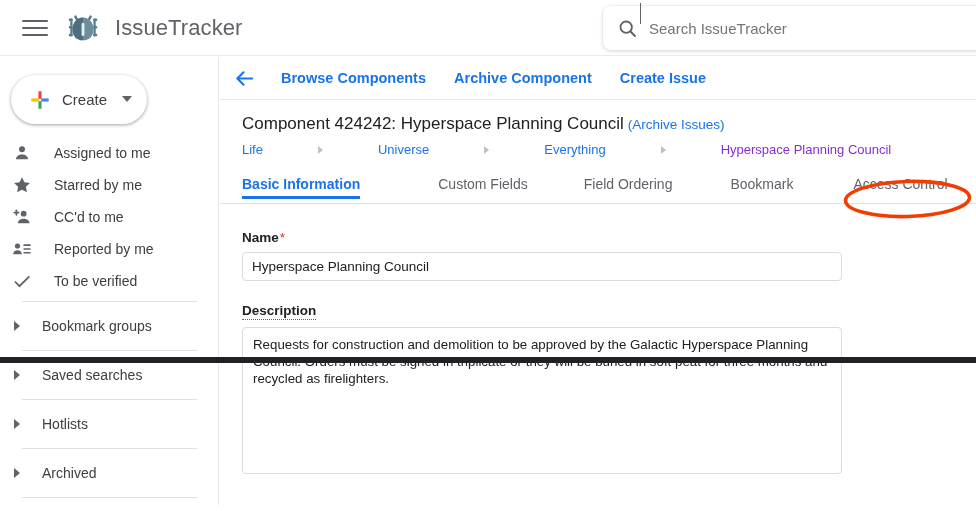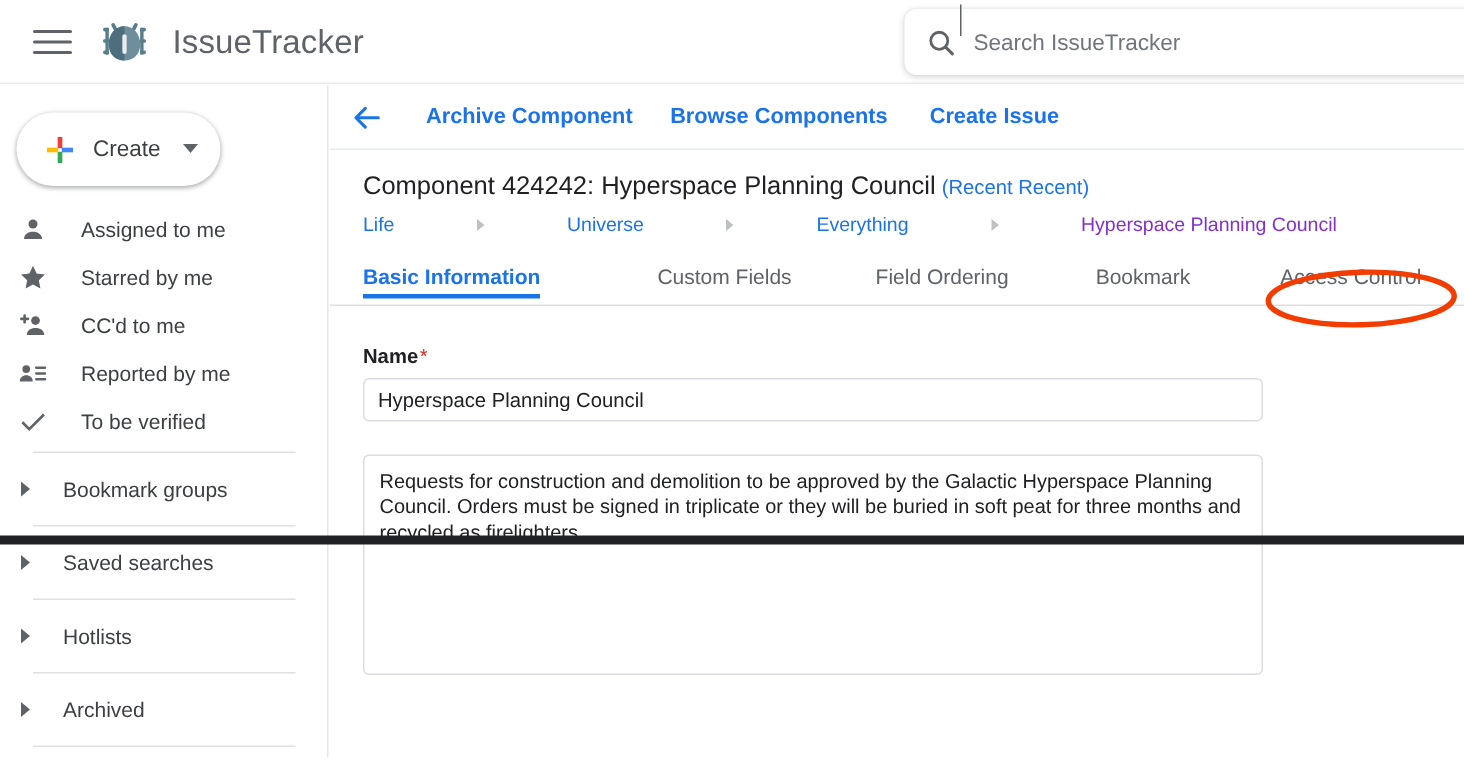--- a/index.html
+++ b/index.html
@@ -338,28 +338,28 @@
     </div>
   </div>
 
   <div class="main">
 
     <div class="action-bar">
       <svg class="back-arrow" viewBox="0 0 24 24">
         <path d="M20 12 H5" stroke="#1a73e8" stroke-width="2.2" stroke-linecap="round" fill="none"></path>
         <path d="M11 5.5 L4.5 12 L11 18.5" stroke="#1a73e8" stroke-width="2.2" stroke-linecap="round" stroke-linejoin="round" fill="none"></path>
       </svg>
+      <span class="action-link first">Browse Components</span>
       <span class="action-link">Archive Component</span>
-      <span class="action-link first">Browse Components</span>
       <span class="action-link">Create Issue</span>
     </div>
 
     <div class="title-block">
       <div>
-        <span class="page-title">Component 424242: Hyperspace Planning Council</span><span class="recent-issues">(Recent Recent)</span>
+        <span class="page-title">Component 424242: Hyperspace Planning Council</span><span class="recent-issues">(Archive Issues)</span>
       </div>
 
       <div class="breadcrumb">
         <span class="bc-link">Life</span>
         <span class="bc-sep"></span>
         <span class="bc-link">Universe</span>
         <span class="bc-sep"></span>
         <span class="bc-link">Everything</span>
         <span class="bc-sep"></span>
         <span class="bc-current">Hyperspace Planning Council</span>
@@ -375,20 +375,23 @@
     </div>
 
     <div class="form">
       <div class="field-label">
         <span>Name</span><span class="req">*</span>
       </div>
       <input class="text-input" type="text" value="Hyperspace Planning Council" style="">
 
       <div class="gap"></div>
 
+      <div class="field-label">
+        <span class="dotted">Description</span>
+      </div>
       <textarea class="textarea" style="">Requests for construction and demolition to be approved by the Galactic Hyperspace Planning Council. Orders must be signed in triplicate or they will be buried in soft peat for three months and recycled as firelighters.</textarea>
     </div>
   </div>
 
   <svg class="annot" viewBox="0 0 131 42">
     <ellipse cx="65.5" cy="21" rx="62" ry="17.5" transform="rotate(-1.6 65.5 21)"></ellipse>
   </svg>
 
   <div class="bottombar"></div>
 </div>

